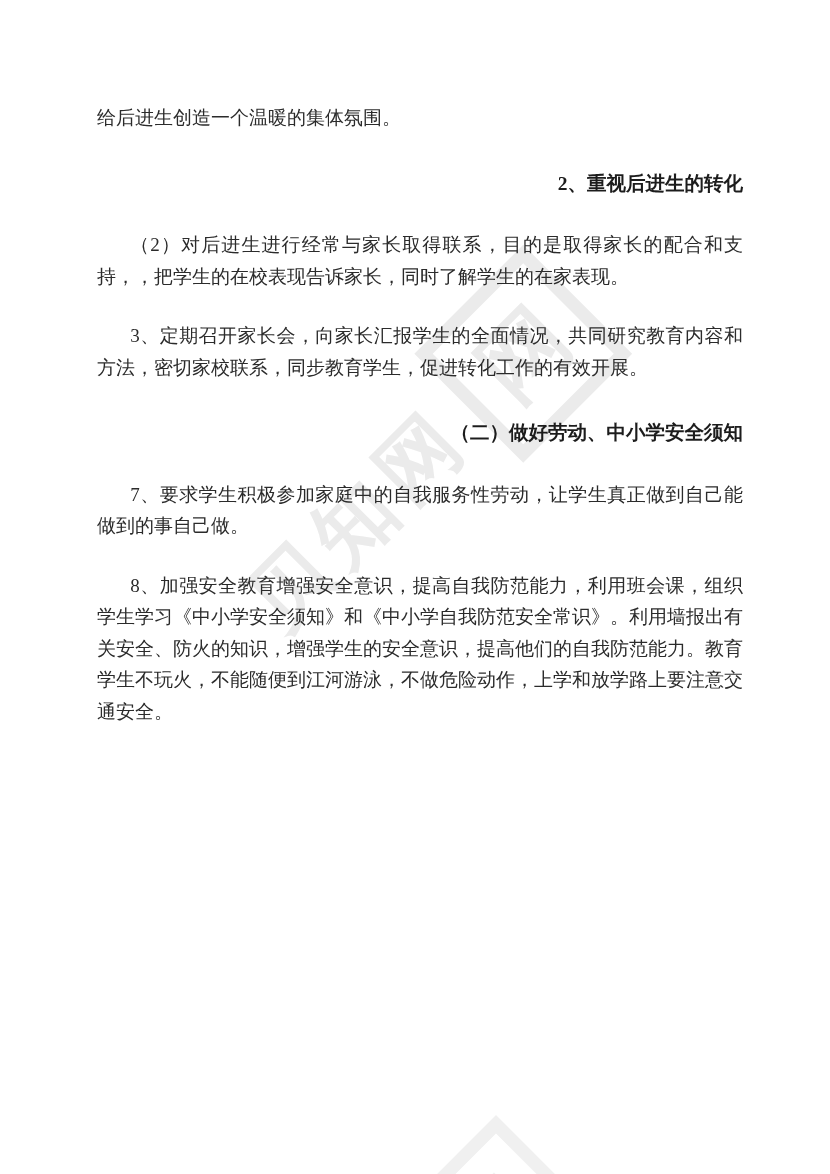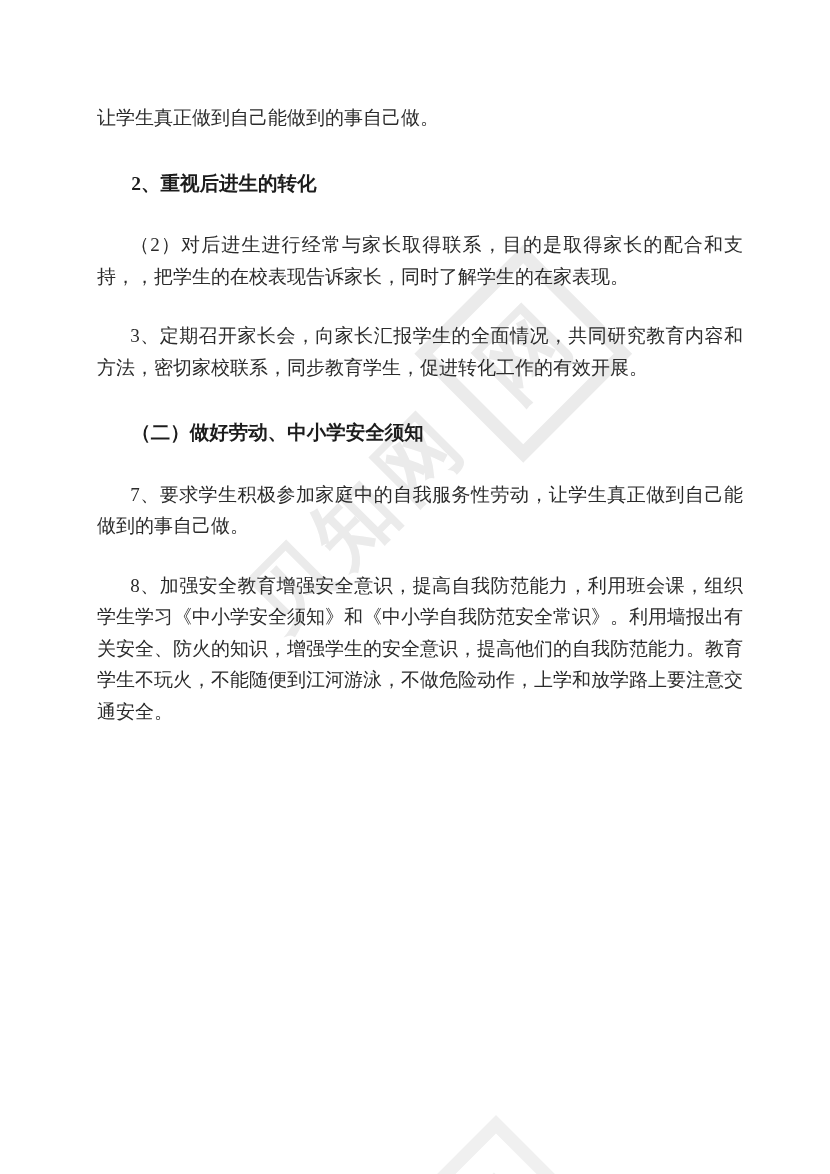--- a/index.html
+++ b/index.html
@@ -90,40 +90,41 @@
   .para.flush {
     text-indent: 0;
   }
   .heading {
     margin: 34px 0 30px 0;
     line-height: 31.5px;
     font-weight: bold;
     color: #1c1c1c;
     text-indent: 1.75em;
     font-size: 19.5px;
+    text-align: right;
   }
 </style>
 </head>
 <body>
 
 <div class="page">
 
   <div class="wm-main">
     <span class="wm-text">贝知网</span>
     <span class="wm-logo">
       <span class="wm-logo-glyph">网</span>
     </span>
   </div>
 
   <div class="wm-bottom">
     <span class="wm-logo-glyph">网</span>
   </div>
 
   <div class="doc">
-    <p class="para flush">让学生真正做到自己能做到的事自己做。</p>
+    <p class="para flush">给后进生创造一个温暖的集体氛围。</p>
     <p class="heading">2、重视后进生的转化</p>
     <p class="para">（2）对后进生进行经常与家长取得联系，目的是取得家长的配合和支持，，把学生的在校表现告诉家长，同时了解学生的在家表现。</p>
     <p class="para">3、定期召开家长会，向家长汇报学生的全面情况，共同研究教育内容和方法，密切家校联系，同步教育学生，促进转化工作的有效开展。</p>
     <p class="heading">（二）做好劳动、中小学安全须知</p>
     <p class="para">7、要求学生积极参加家庭中的自我服务性劳动，让学生真正做到自己能做到的事自己做。</p>
     <p class="para">8、加强安全教育增强安全意识，提高自我防范能力，利用班会课，组织学生学习《中小学安全须知》和《中小学自我防范安全常识》。利用墙报出有关安全、防火的知识，增强学生的安全意识，提高他们的自我防范能力。教育学生不玩火，不能随便到江河游泳，不做危险动作，上学和放学路上要注意交通安全。</p>
   </div>
 
 </div>
 

